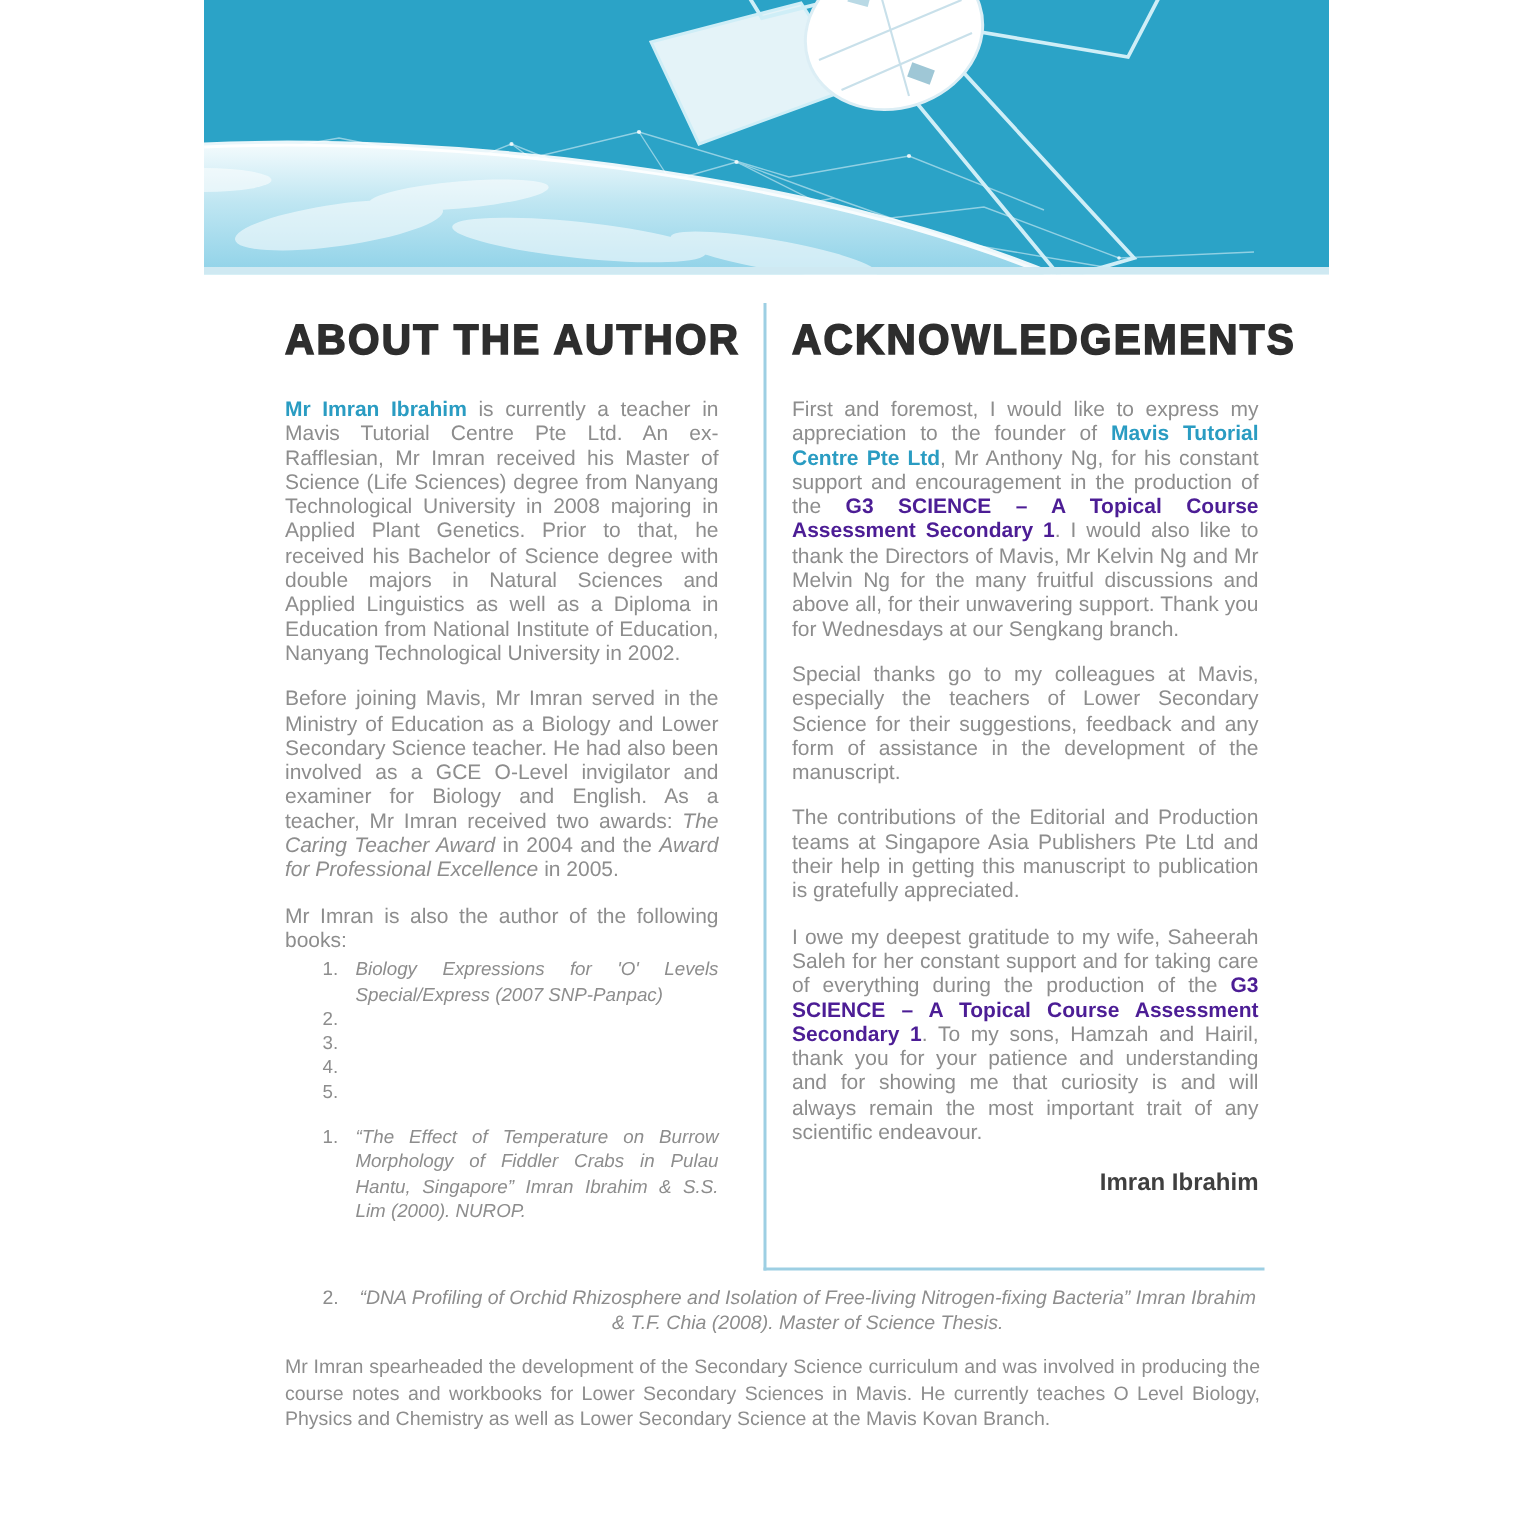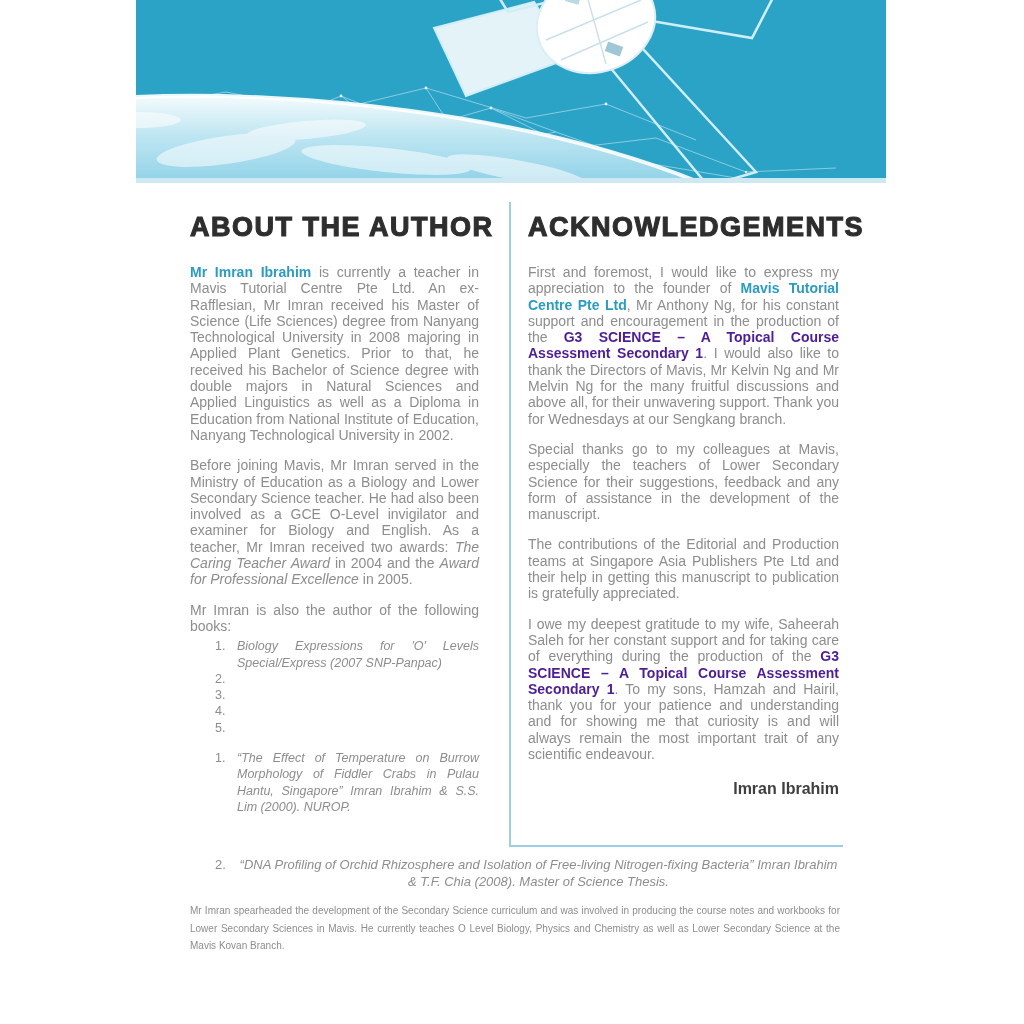--- a/index.html
+++ b/index.html
@@ -169,16 +169,16 @@
     <div class="signature">Imran Ibrahim</div>
   </div>
 
   <div class="fullwidth">
     <div class="numlist" style="margin-bottom:12px;">
       <div class="row" style="font-size:13px; line-height:17px;">
         <span class="num">2.</span>
         <span class="txt" style="text-align:center;">“DNA Profiling of Orchid Rhizosphere and Isolation of Free-living Nitrogen-fixing Bacteria” Imran Ibrahim &amp; T.F. Chia (2008). Master of Science Thesis.</span>
       </div>
     </div>
-    <p class="body" style="font-size:10px; line-height:17.5px; margin-bottom:0;">Mr Imran spearheaded the development of the Secondary Science curriculum and was involved in producing the course notes and workbooks for Lower Secondary Sciences in Mavis. He currently teaches O Level Biology, Physics and Chemistry as well as Lower Secondary Science at the Mavis Kovan Branch.</p>
+    <p class="body" style="font-size:13px; line-height:17.5px; margin-bottom:0;">Mr Imran spearheaded the development of the Secondary Science curriculum and was involved in producing the course notes and workbooks for Lower Secondary Sciences in Mavis. He currently teaches O Level Biology, Physics and Chemistry as well as Lower Secondary Science at the Mavis Kovan Branch.</p>
   </div>
 
 </div>
 
 </body></html>

